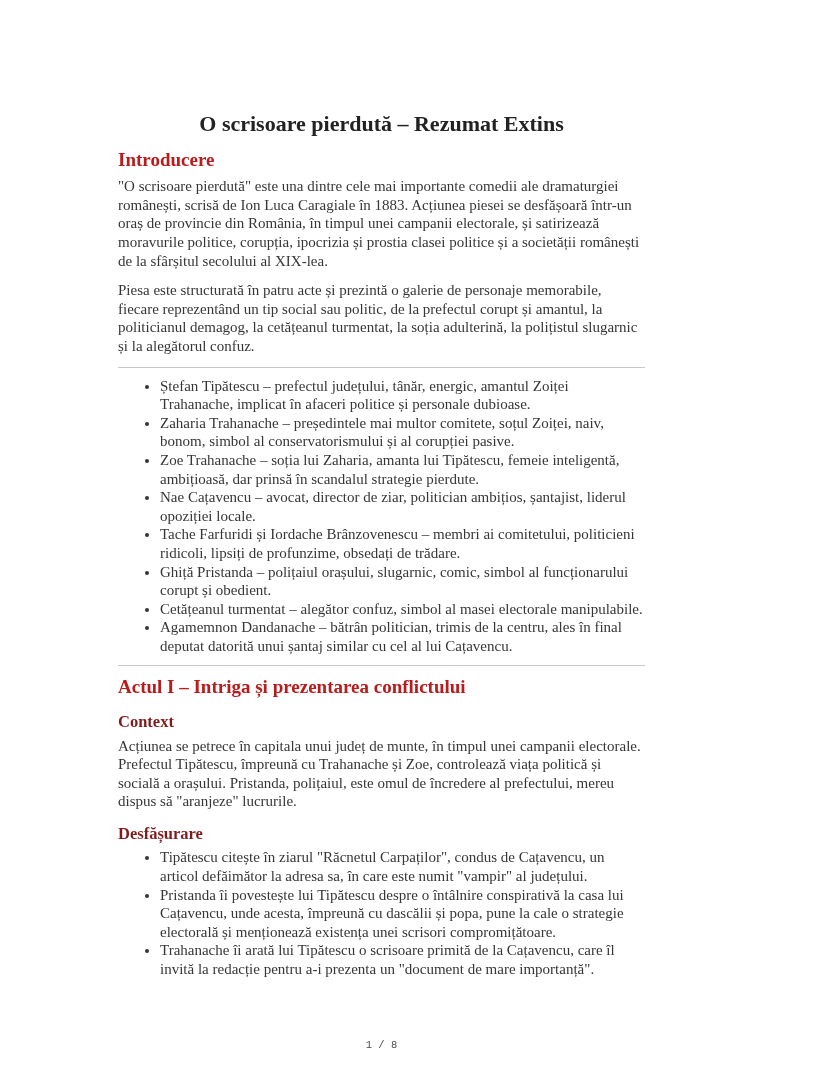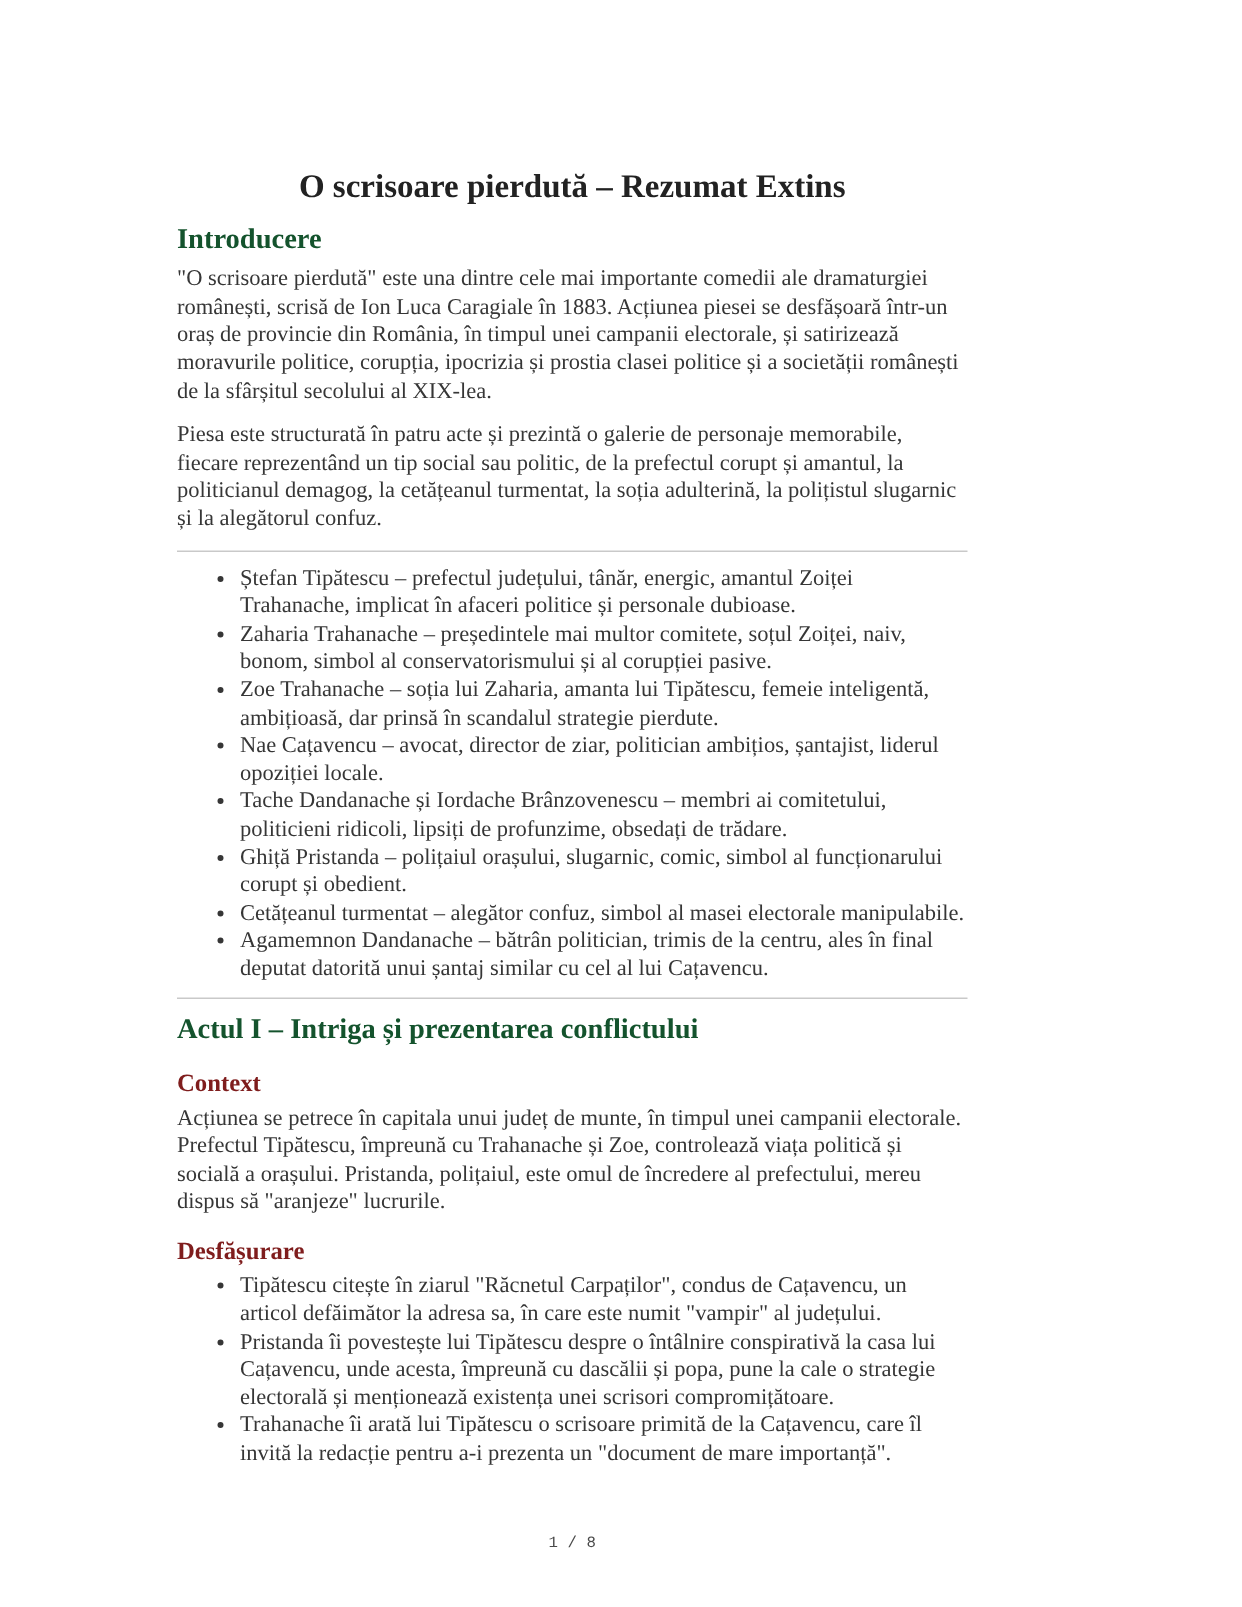--- a/index.html
+++ b/index.html
@@ -19,21 +19,21 @@
     line-height: 1.3;
     font-weight: 700;
     text-align: center;
     color: #222222;
     margin: 0 0 9px;
   }
   .h2 {
     font-size: 19px;
     line-height: 1.3;
     font-weight: 700;
-    color: #14532d;
+    color: #b91c1c;
     margin: 9px 0 5px;
   }
   .h3 {
     font-size: 16.5px;
     line-height: 1.3;
     font-weight: 700;
     color: #7f1d1d;
     margin: 12px 0 4px;
   }
   p.body-text {
@@ -49,21 +49,21 @@
   }
   ul.doc-list li { margin: 0; }
   .char-name { font-weight: 400; }
   hr.divider {
     border: 0;
     border-top: 1px solid #c9c9c9;
     margin: 9px 0;
   }
   .page-footer {
     position: absolute;
-    bottom: 36px;
+    bottom: 20px;
     left: 0;
     width: 100%;
     text-align: center;
     font-family: "Liberation Mono", "DejaVu Sans Mono", monospace;
     font-size: 10.5px;
     color: #4a4a4a;
   }
 </style>
 </head>
 <body>
@@ -76,21 +76,21 @@
   <p class="body-text">"O scrisoare pierdută" este una dintre cele mai importante comedii ale dramaturgiei românești, scrisă de Ion Luca Caragiale în 1883. Acțiunea piesei se desfășoară într-un oraș de provincie din România, în timpul unei campanii electorale, și satirizează moravurile politice, corupția, ipocrizia și prostia clasei politice și a societății românești de la sfârșitul secolului al XIX-lea.</p>
   <p class="body-text">Piesa este structurată în patru acte și prezintă o galerie de personaje memorabile, fiecare reprezentând un tip social sau politic, de la prefectul corupt și amantul, la politicianul demagog, la cetățeanul turmentat, la soția adulterină, la polițistul slugarnic și la alegătorul confuz.</p>
 
   <hr class="divider">
 
   <ul class="doc-list">
     <li><span class="char-name">Ștefan Tipătescu</span> <span>– prefectul județului, tânăr, energic, amantul Zoiței Trahanache, implicat în afaceri politice și personale dubioase.</span></li>
     <li><span class="char-name">Zaharia Trahanache</span> <span>– președintele mai multor comitete, soțul Zoiței, naiv, bonom, simbol al conservatorismului și al corupției pasive.</span></li>
     <li><span class="char-name">Zoe Trahanache</span> <span>– soția lui Zaharia, amanta lui Tipătescu, femeie inteligentă, ambițioasă, dar prinsă în scandalul strategie pierdute.</span></li>
     <li><span class="char-name">Nae Cațavencu</span> <span>– avocat, director de ziar, politician ambițios, șantajist, liderul opoziției locale.</span></li>
-    <li><span class="char-name">Tache Dandanache și Iordache Brânzovenescu</span> <span>– membri ai comitetului, politicieni ridicoli, lipsiți de profunzime, obsedați de trădare.</span></li>
+    <li><span class="char-name">Tache Farfuridi și Iordache Brânzovenescu</span> <span>– membri ai comitetului, politicieni ridicoli, lipsiți de profunzime, obsedați de trădare.</span></li>
     <li><span class="char-name">Ghiță Pristanda</span> <span>– polițaiul orașului, slugarnic, comic, simbol al funcționarului corupt și obedient.</span></li>
     <li><span class="char-name">Cetățeanul turmentat</span> <span>– alegător confuz, simbol al masei electorale manipulabile.</span></li>
     <li><span class="char-name">Agamemnon Dandanache</span> <span>– bătrân politician, trimis de la centru, ales în final deputat datorită unui șantaj similar cu cel al lui Cațavencu.</span></li>
   </ul>
 
   <hr class="divider">
 
   <h2 class="h2">Actul I – Intriga și prezentarea conflictului</h2>
 
   <h3 class="h3">Context</h3>

